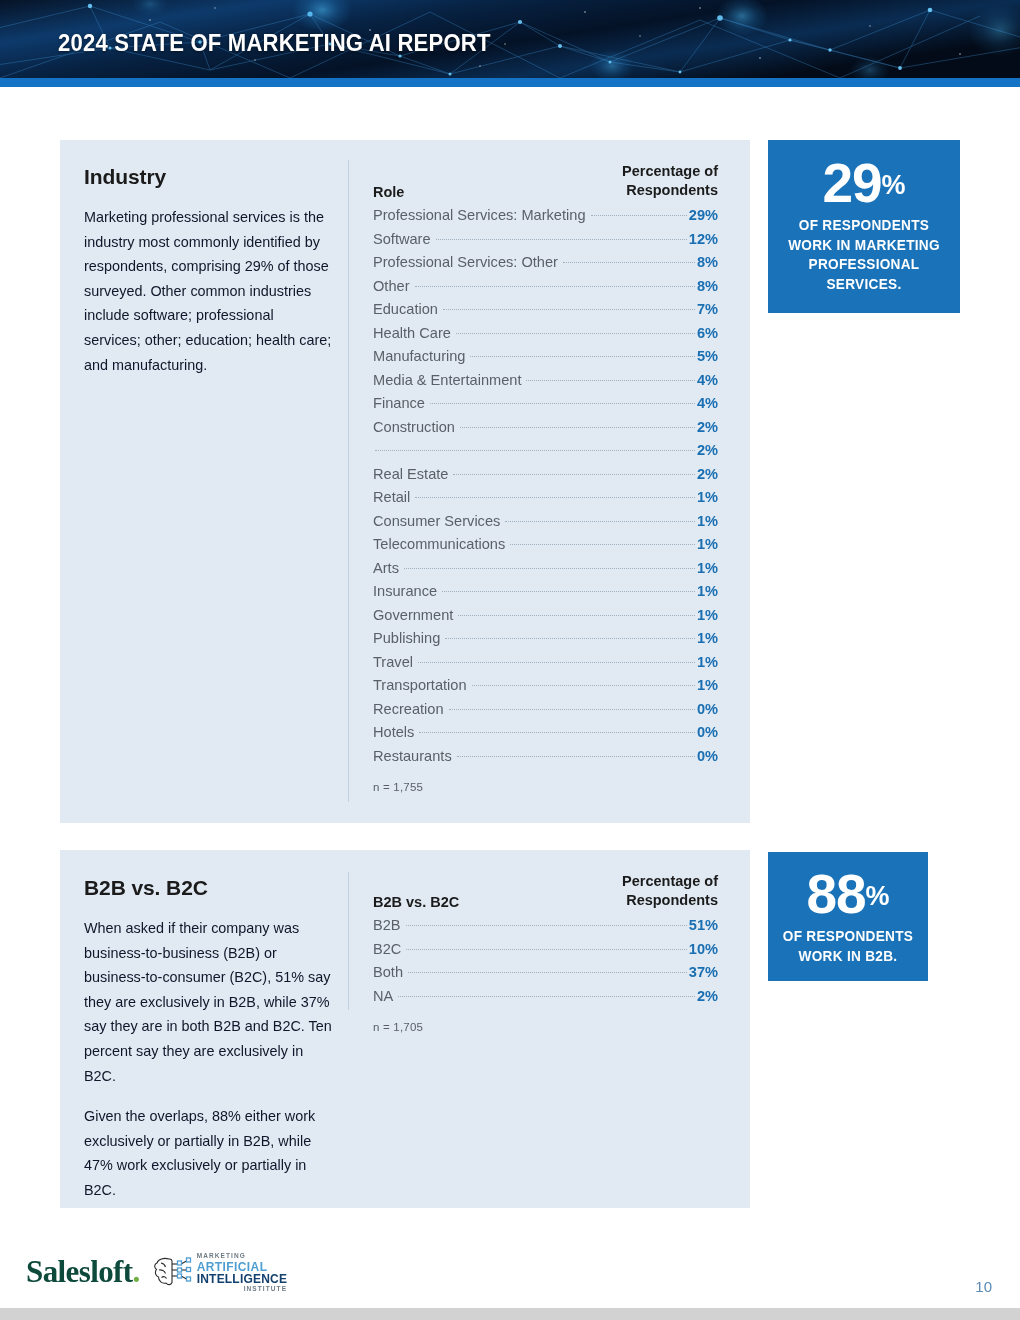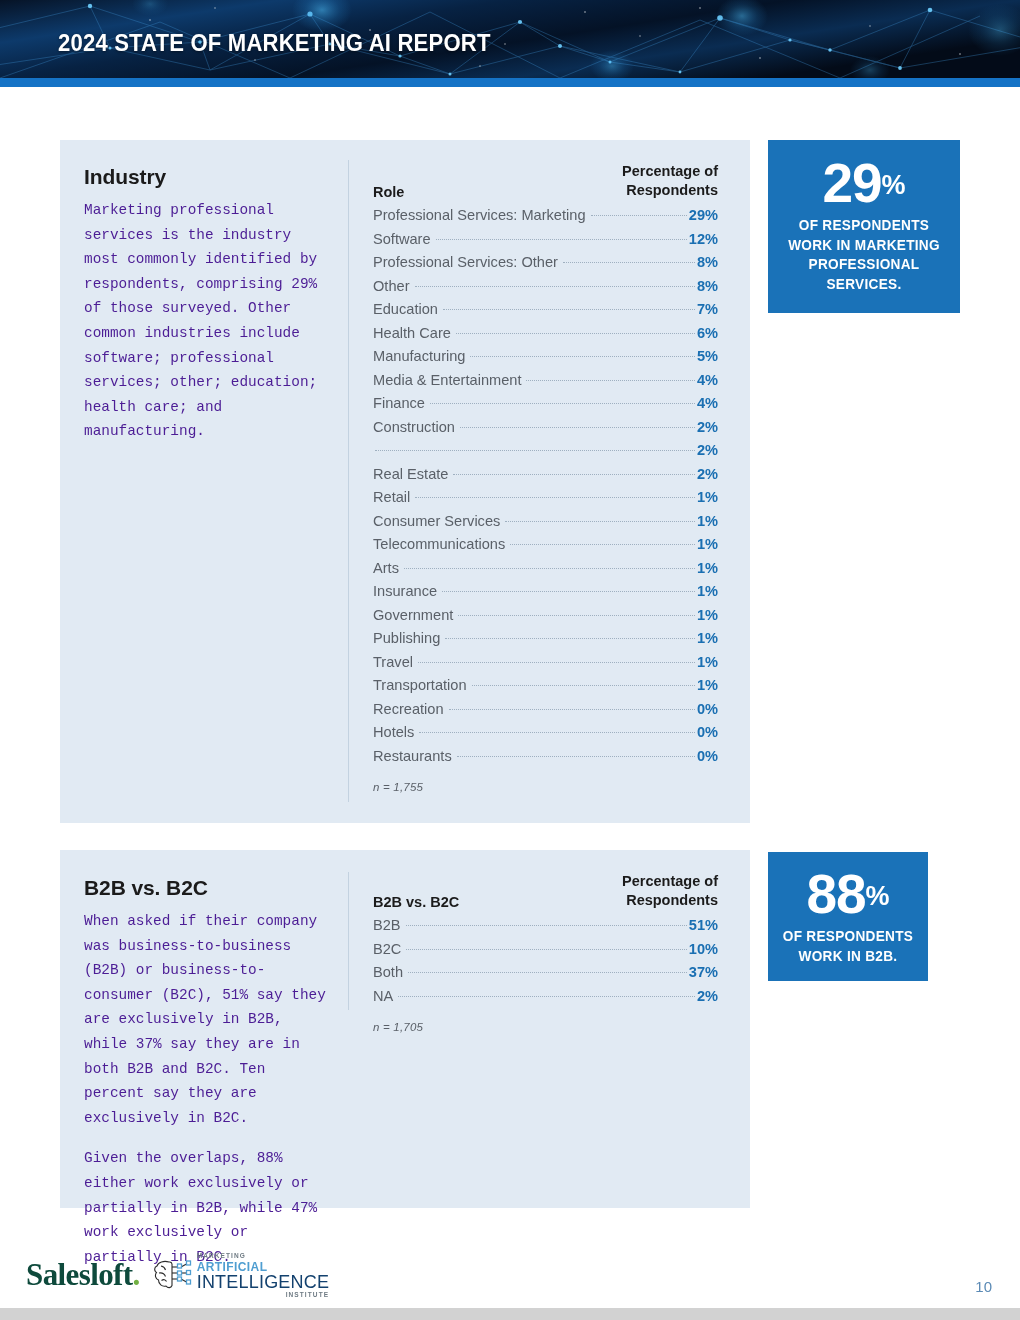--- a/index.html
+++ b/index.html
@@ -93,25 +93,24 @@
     width: 248px;
   }
   .section-heading {
     font-size: 21px;
     font-weight: bold;
     color: #1b1b1b;
     margin: 0 0 7px 0;
     letter-spacing: -0.1px;
   }
   .narrative p {
-    margin: 9px 0 16px 0;
+    margin: 16px 0 16px 0;
     font-size: 14.4px;
     line-height: 24.6px;
-    color: #4c1d95;
-    font-family: Liberation Mono, monospace;
+    color: #0f172a;
   }
   .narrative p:last-child { margin-bottom: 0; }
 
   
   .table-col {
     position: absolute;
     left: 313px;
     width: 345px;
   }
   .table-head {
@@ -161,21 +160,20 @@
     font-size: 14.6px;
     font-weight: bold;
     color: #1a6fb2;
     flex: 0 0 auto;
     text-align: right;
     white-space: nowrap;
   }
   .table-note {
     margin-top: 13px;
     font-size: 11.5px;
-    font-style: italic;
     color: #5a6068;
     letter-spacing: 0.2px;
   }
 
   
   .stat-box {
     position: absolute;
     background: #1a72b8;
     color: #ffffff;
     text-align: center;
@@ -252,22 +250,22 @@
   }
   .maii-words .w-artificial {
     font-size: 12px;
     font-weight: bold;
     color: #4f9ed1;
     letter-spacing: 0.4px;
     display: block;
     margin-top: 1px;
   }
   .maii-words .w-intelligence {
-    font-size: 18px;
-    font-weight: normal;
+    font-size: 12px;
+    font-weight: bold;
     color: #13416e;
     letter-spacing: 0.2px;
     display: block;
   }
   .maii-words .w-institute {
     font-size: 6.5px;
     font-weight: bold;
     color: #6e7a83;
     letter-spacing: 1.1px;
     display: block;

